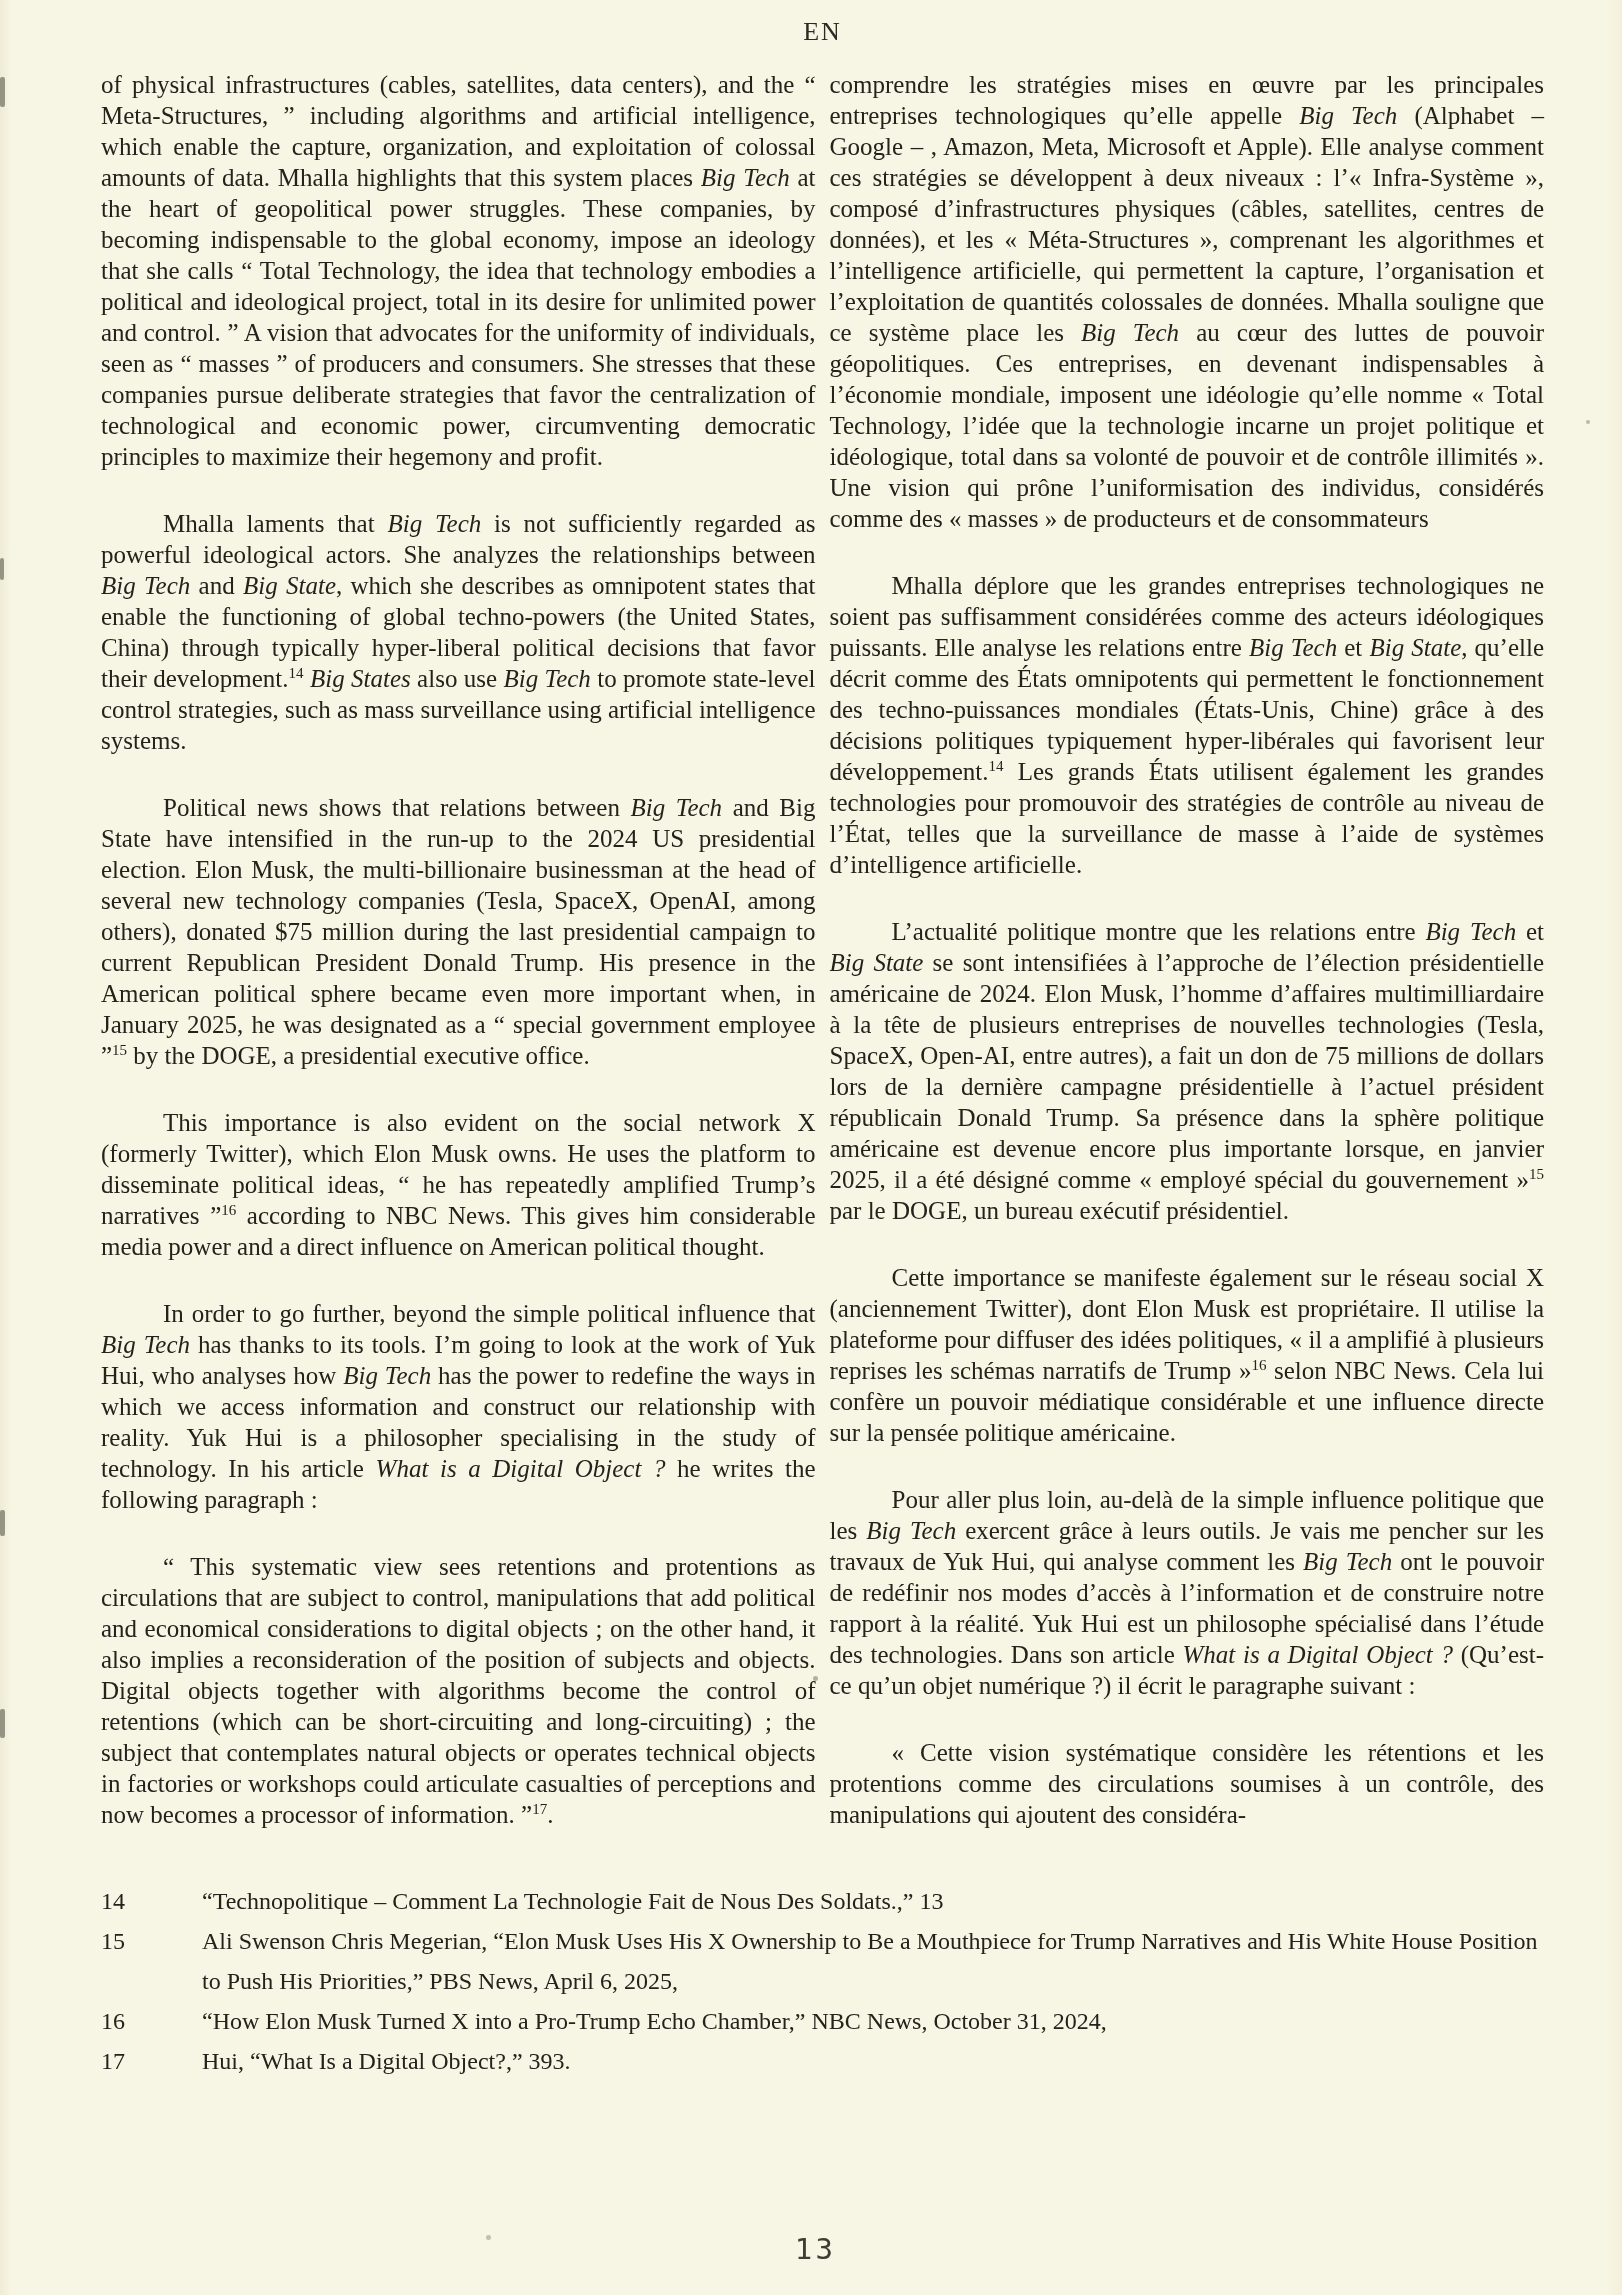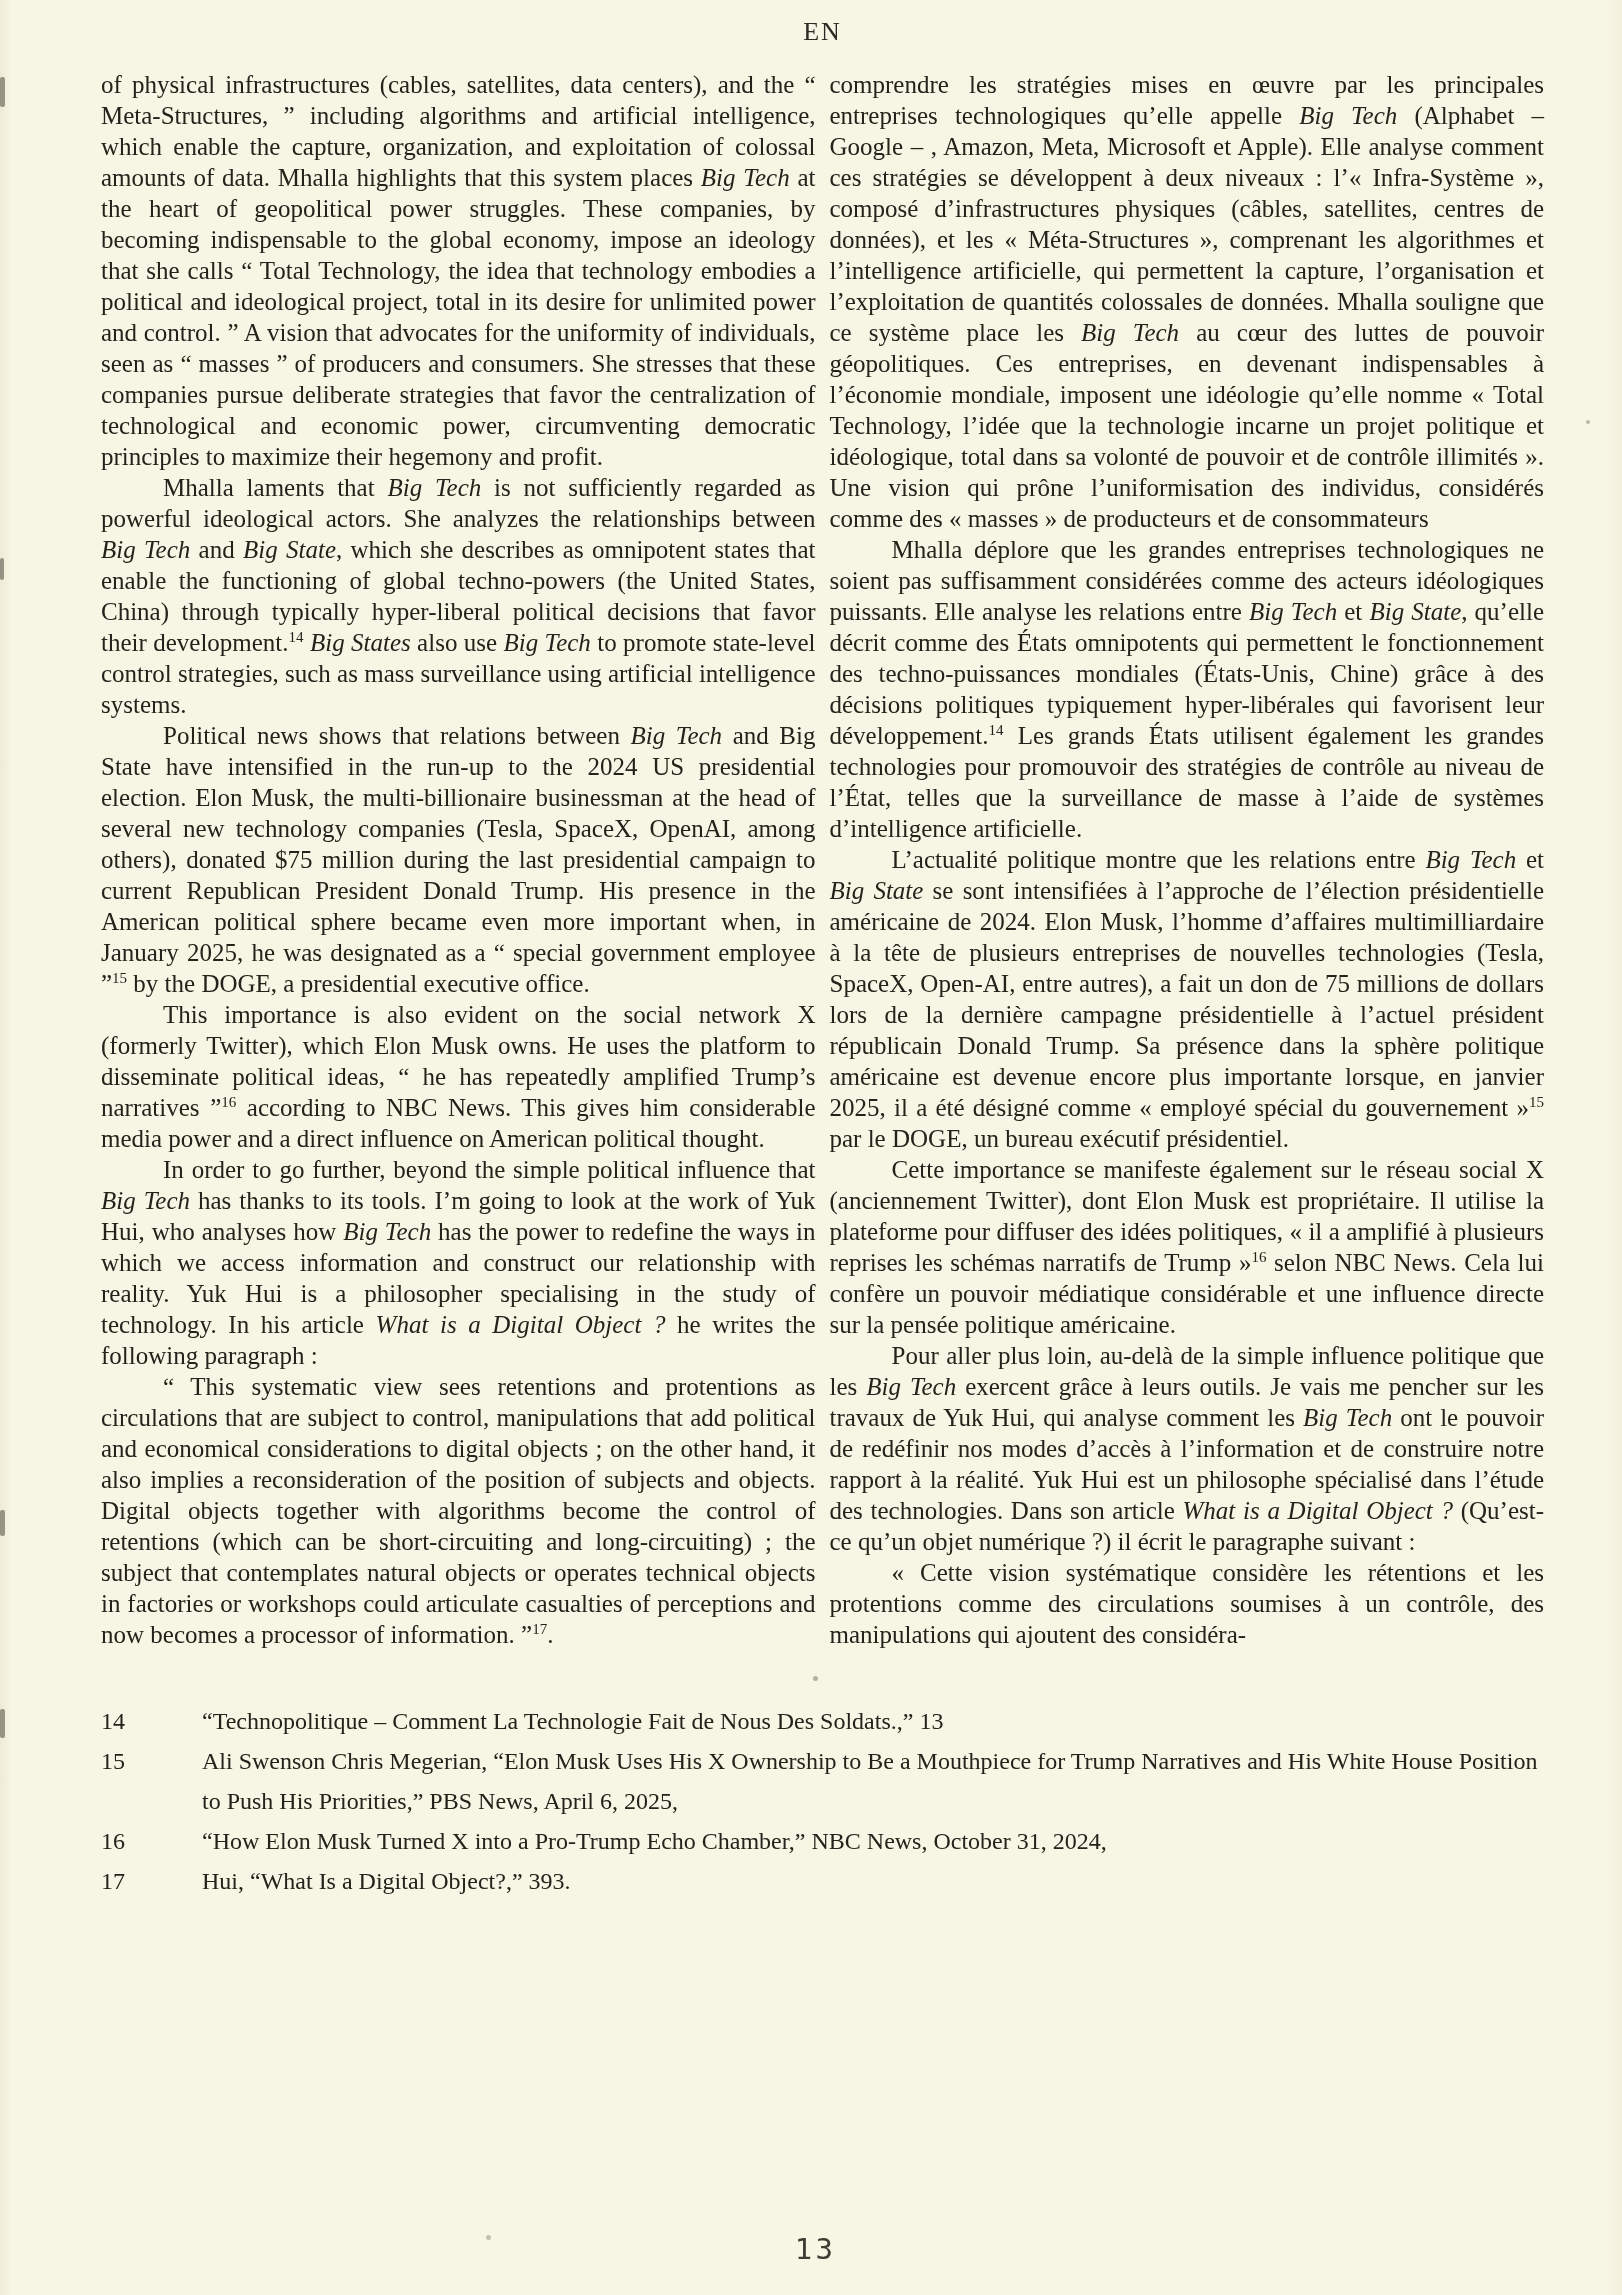--- a/index.html
+++ b/index.html
@@ -35,21 +35,21 @@
   .column {
     flex: 1;
     min-width: 0;
     text-align: justify;
     font-size: 25px;
     line-height: 31px;
     hyphens: auto;
     -webkit-hyphens: auto;
   }
   .para { margin: 0; }
-  .para.indent { text-indent: 62px; }
+  .para.indent { text-indent: 62px; margin-top: 36px; }
   .para em { font-style: italic; }
   .para sup, .fn-ref {
     font-size: 0.60em;
     line-height: 0;
     vertical-align: super;
   }
   .footnotes {
     list-style: none;
     margin: 51px 0 0 0;
     padding: 0 72px 0 101px;

